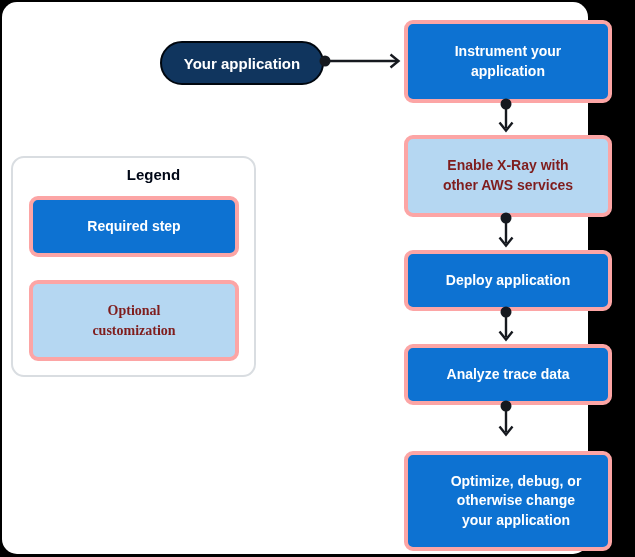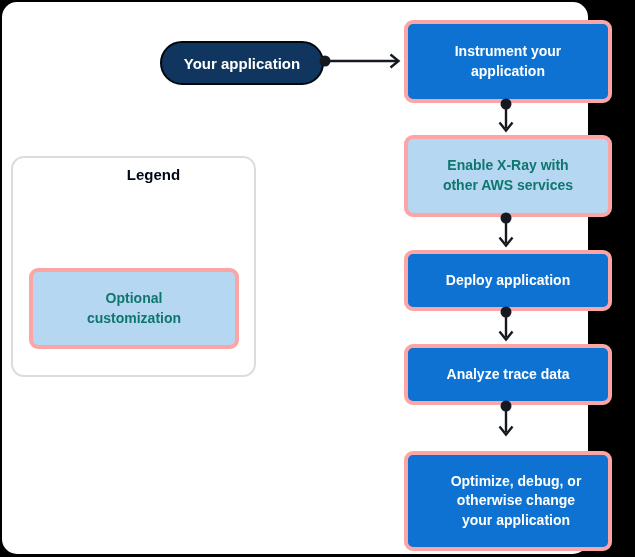--- a/index.html
+++ b/index.html
@@ -17,21 +17,21 @@
   
   .node {
     position: absolute; box-sizing: border-box;
     display: flex; align-items: center; justify-content: center;
     text-align: center;
     border: 4px solid #fca5a5; border-radius: 9px;
     font-weight: bold; font-size: 14px; line-height: 1.4;
     white-space: pre-line;
   }
   .node.required { background: var(--required-blue, #0d72d2); color: #ffffff; }
-  .node.optional { background: var(--optional-blue, #b5d7f2); color: #0f766e; }
+  .node.optional { background: var(--optional-blue, #b5d7f2); color: #7f1d1d; }
   .pill {
     position: absolute; left: 158px; top: 39px;
     width: 164px; height: 44px; box-sizing: border-box;
     background: var(--app-navy, #10355e); color: #ffffff;
     border: 2px solid #00070f; border-radius: 22px;
     display: flex; align-items: center; justify-content: center;
     font-weight: bold; font-size: 15px;
   }
   
   .step { left: 402px; width: 208px; }
@@ -45,21 +45,21 @@
     position: absolute; left: 9px; top: 154px;
     width: 245px; height: 221px; box-sizing: border-box;
     background: #ffffff; border: 2px solid #d9dde1; border-radius: 13px;
   }
   .legend-title {
     position: absolute; left: 0; top: 8px; width: 100%;
     text-align: center; font-weight: bold; font-size: 15px; color: #000716; margin-left: 20px;
   }
   .legend .node { left: 16px; width: 210px; }
   .legend-required { top: 38px;  height: 61px; }
-  .legend-optional { top: 110px; height: 81px; }
+  .legend-optional { top: 122px; height: 81px; font-family: Liberation Serif, serif; }
   
   .connectors {
     position: absolute; left: 0; top: 0;
     width: 635px; height: 557px; pointer-events: none;
   }
   .connectors * { stroke: #16191f; }
   .connectors .dot { fill: #16191f; stroke: none; }
   .connectors .wire { fill: none; stroke-width: 2.4; }
 </style>
 </head>
@@ -78,20 +78,21 @@
   <div class="node required step step-deploy">Deploy application</div>
 
   <div class="node required step step-analyze">Analyze trace data</div>
 
   <div class="node required step step-optimize">Optimize, debug, or
 otherwise change
 your application</div>
 
   <div class="legend">
     <div class="legend-title">Legend</div>
+    <div class="node required legend-required">Required step</div>
     <div class="node optional legend-optional">Optional
 customization</div>
   </div>
 
 </div>
 
 <svg class="connectors" viewBox="0 0 635 557" xmlns="http://www.w3.org/2000/svg">
 
   <g>
     <circle class="dot" cx="325" cy="61" r="5.5"></circle>

